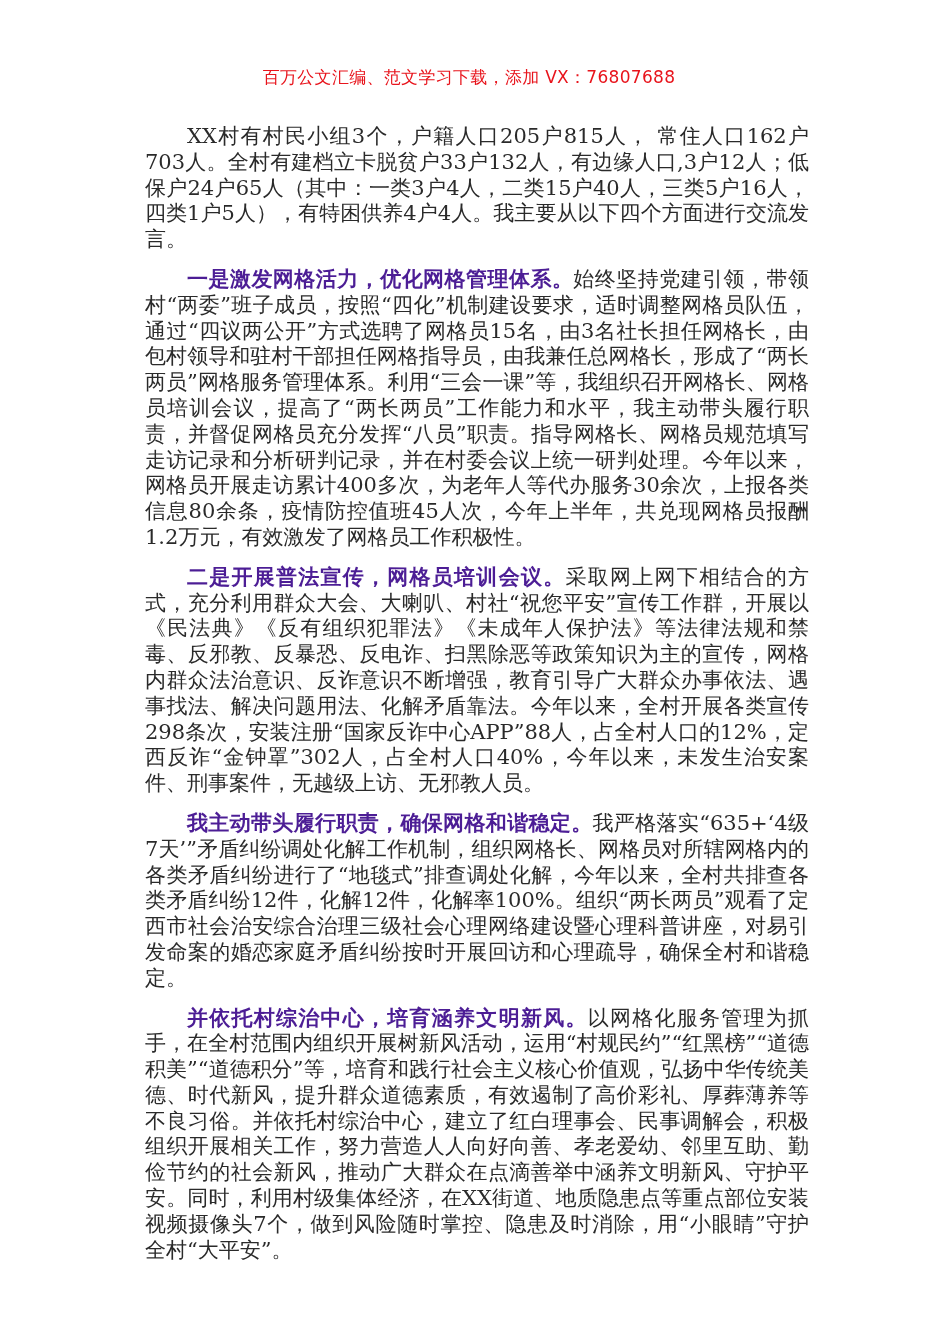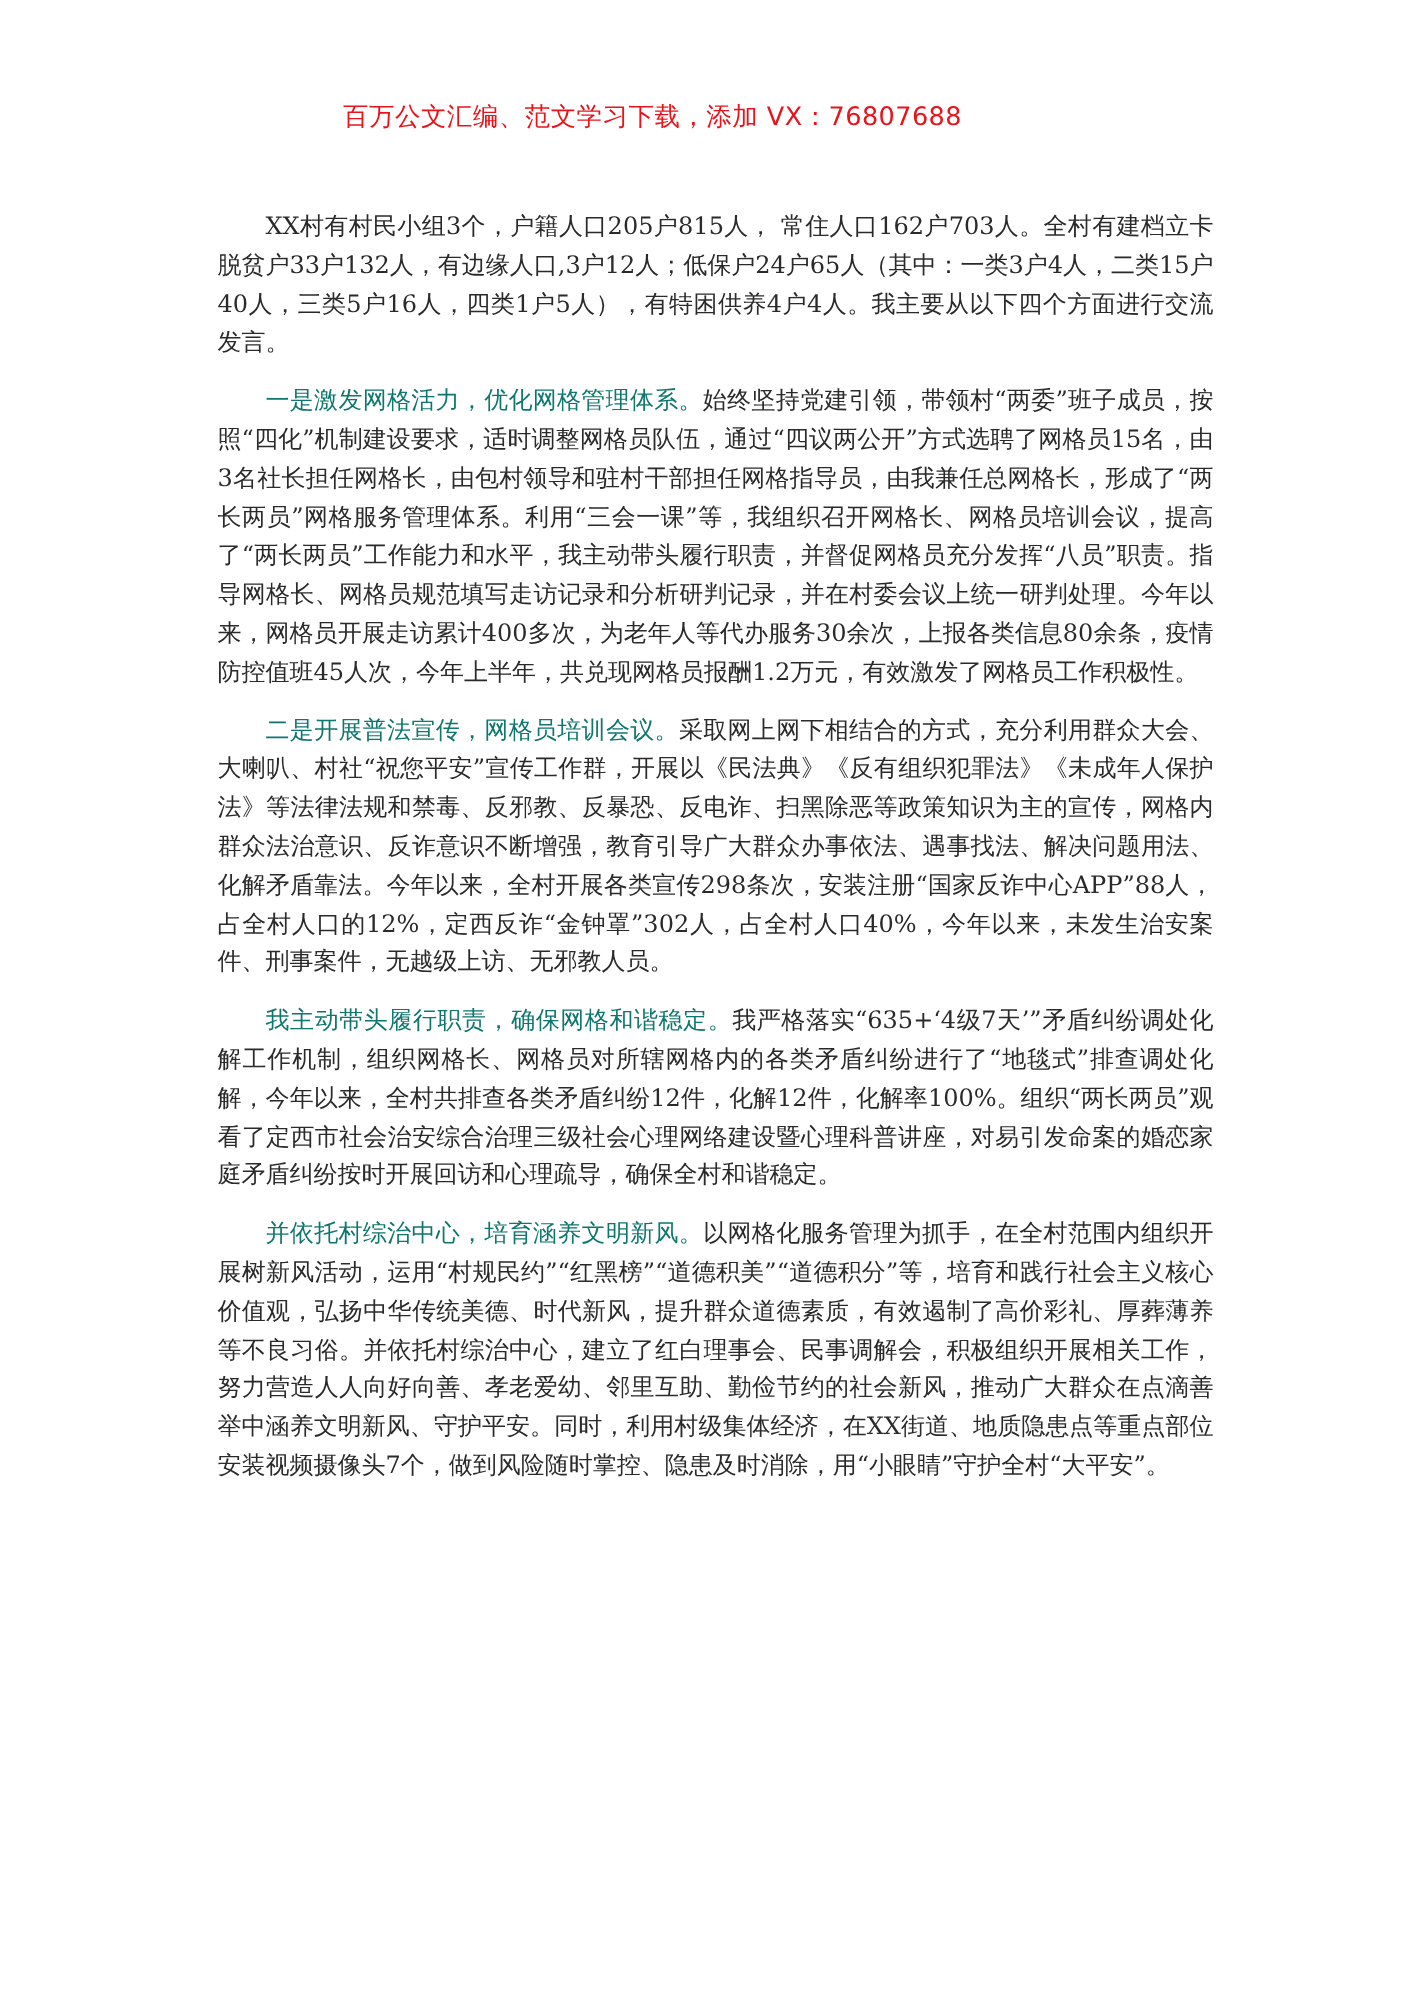--- a/index.html
+++ b/index.html
@@ -1,30 +1,30 @@
 <!DOCTYPE html>
 <html><head>
 <meta charset="utf-8">
 <style>
   html, body { margin: 0; padding: 0; background: #ffffff; }
   body { width: 950px; height: 1344px; position: relative; overflow: hidden; }
   .page-header {
     position: absolute; top: 66px; left: 0; width: 870px;
     text-align: center; color: #e8141c;
     font-family: "DejaVu Sans", "Liberation Sans", sans-serif;
-    font-size: 17px; letter-spacing: 0.3px;
+    font-size: 17px; letter-spacing: 0.3px; padding-left: 34px;
   }
   .doc-body {
     position: absolute; top: 123px; left: 145px; width: 664px;
     font-family: "DejaVu Serif", "Liberation Serif", serif;
-    font-size: 16px; line-height: 25.8px; color: #2a2a2a;
-    text-align: justify; text-justify: inter-ideograph; margin-top: 15px;
+    font-size: 21px; line-height: 25.8px; color: #2a2a2a;
+    text-align: justify; text-justify: inter-ideograph;
   }
   .doc-body p { margin: 0 0 13px 0; text-indent: 2em; }
-  .doc-body p .lead { font-weight: normal; color: #0f766e; }
+  .doc-body p .lead { font-weight: bold; color: #4c1d95; }
 </style>
 </head>
 <body>
 
 <div class="page-header">百万公文汇编、范文学习下载，添加 VX：76807688</div>
 
 <div class="doc-body">
   <p>
     <span class="lead"></span><span>XX村有村民小组3个，户籍人口205户815人， 常住人口162户703人。全村有建档立卡脱贫户33户132人，有边缘人口,3户12人；低保户24户65人（其中：一类3户4人，二类15户40人，三类5户16人，四类1户5人），有特困供养4户4人。我主要从以下四个方面进行交流发言。</span>
   </p>

